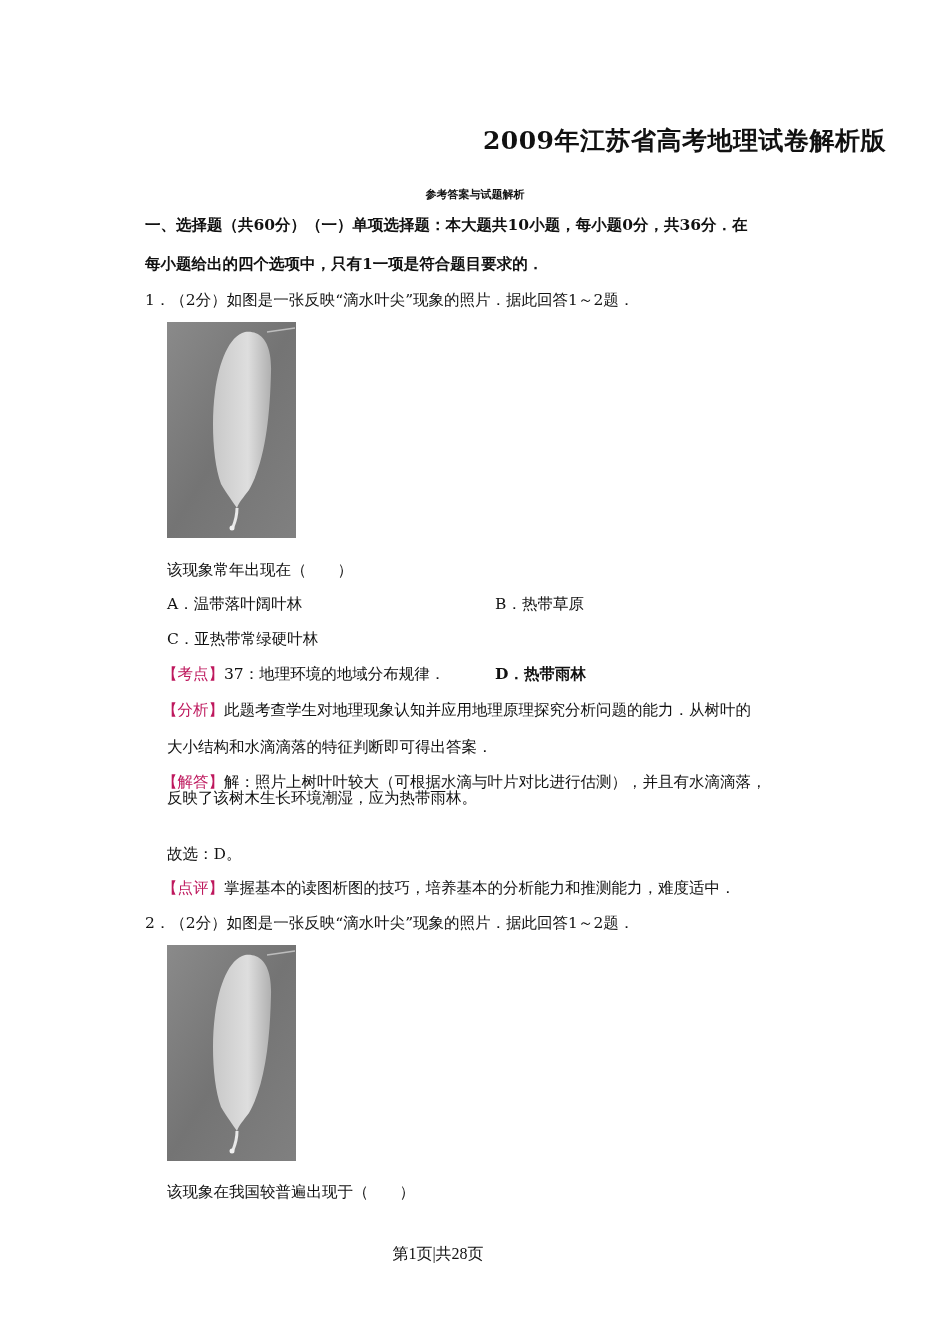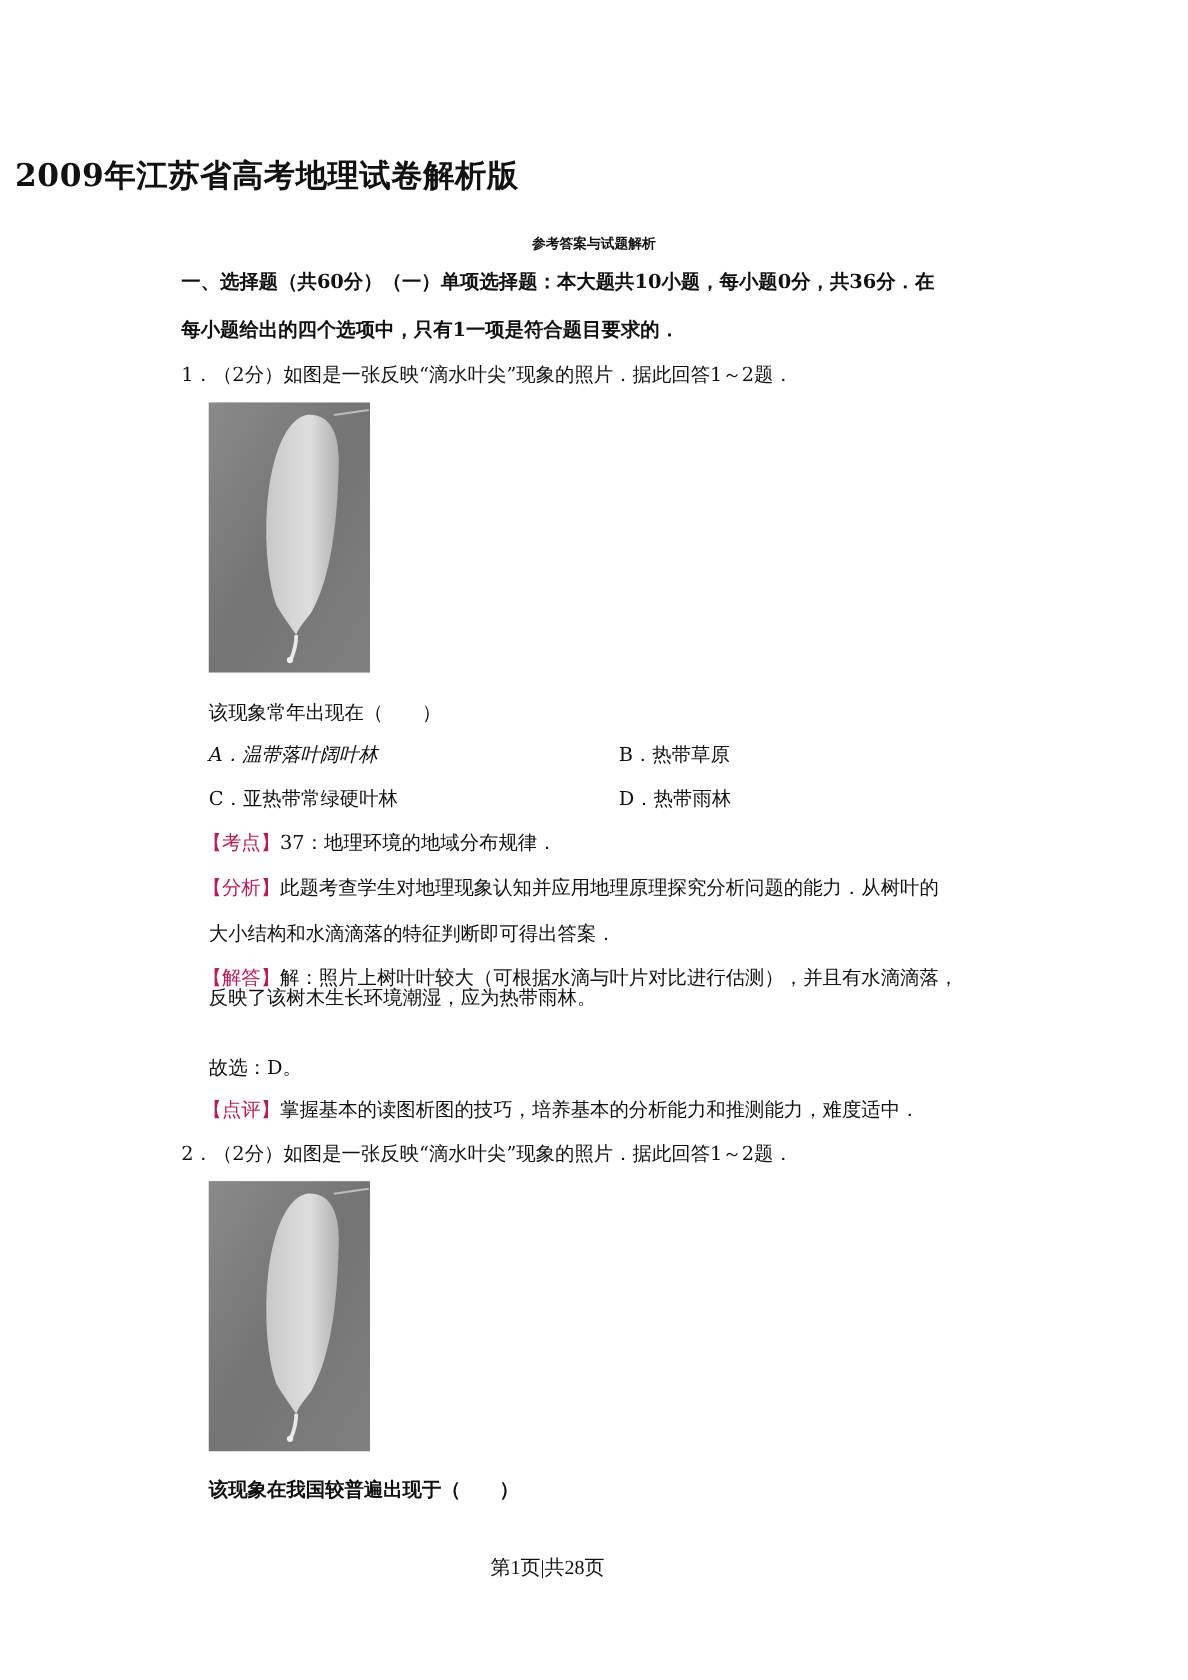--- a/index.html
+++ b/index.html
@@ -1,20 +1,20 @@
 <!DOCTYPE html>
 <html><head>
 <meta charset="utf-8">
 <style>
   html, body { margin:0; padding:0; background:#ffffff; }
   body { width:950px; height:1344px; position:relative; overflow:hidden;
          font-family:"DejaVu Serif","Liberation Serif",serif; color:#111; }
   .page { position:absolute; left:0; top:0; width:950px; height:1344px; }
-  .title { position:absolute; left:0; top:124px; width:886px; text-align:left;
-           font-size:25px; font-weight:bold; letter-spacing:0.5px;padding-left:12px; }
+  .title { position:absolute; left:0; top:124px; width:886px; text-align:right;
+           font-size:25px; font-weight:bold; letter-spacing:0.5px; }
   .subtitle { position:absolute; left:0; top:187px; width:950px; text-align:center;
               font-size:11px; font-weight:bold; }
   .line { position:absolute; left:145px; font-size:15.5px; white-space:nowrap; }
   .bold { font-weight:bold; }
   .indent { left:167px; }
   .optB { left:495px; }
   .blue { color:#be185d; }
   .photo { position:absolute; left:167px; width:129px; height:216px; background:#7d7d7d;
            overflow:hidden; }
   .photo svg { display:block; }
@@ -50,24 +50,24 @@
       </defs>
       <rect width="129" height="216" fill="url(#bg1)"></rect>
       <path d="M78 10 C95 8 105 22 104 50 C103 95 98 140 82 168 C76 176 72 180 70 186 C66 180 60 172 54 162 C46 140 44 100 48 70 C52 40 62 14 78 10 Z" fill="url(#lf1)"></path>
       <path d="M70 186 C70 195 68 200 66 205" stroke="#e8e8e8" stroke-width="3" fill="none"></path>
       <circle cx="65" cy="206" r="2.5" fill="#f0f0f0"></circle>
       <path d="M100 10 L128 6" stroke="#bdbdbd" stroke-width="1.5"></path>
     </svg>
   </div>
 
   <div class="line indent" style="top:560px;">该现象常年出现在（　　）</div>
-  <div class="line indent" style="top:594px;font-style:italic;">A．温带落叶阔叶林</div>
+  <div class="line indent" style="top:594px;">A．温带落叶阔叶林</div>
   <div class="line optB" style="top:594px;">B．热带草原</div>
   <div class="line indent" style="top:629px;">C．亚热带常绿硬叶林</div>
-  <div class="line optB" style="top:629px;">D．热带雨林</div>
+  <div class="line optB" style="top:664px;font-weight:bold;">D．热带雨林</div>
 
   <div class="line" style="top:664px; left:162px;">
     <span class="blue">【考点】</span><span>37：地理环境的地域分布规律．</span>
   </div>
 
   <div class="line indent" style="top:737px;">大小结构和水滴滴落的特征判断即可得出答案．</div>
   <div class="line" style="top:700px; left:162px;">
     <span class="blue">【分析】</span><span>此题考查学生对地理现象认知并应用地理原理探究分析问题的能力．从树叶的</span>
   </div>
 
@@ -99,16 +99,16 @@
         </linearGradient>
       </defs>
       <rect width="129" height="216" fill="url(#bg2)"></rect>
       <path d="M78 10 C95 8 105 22 104 50 C103 95 98 140 82 168 C76 176 72 180 70 186 C66 180 60 172 54 162 C46 140 44 100 48 70 C52 40 62 14 78 10 Z" fill="url(#lf2)"></path>
       <path d="M70 186 C70 195 68 200 66 205" stroke="#e8e8e8" stroke-width="3" fill="none"></path>
       <circle cx="65" cy="206" r="2.5" fill="#f0f0f0"></circle>
       <path d="M100 10 L128 6" stroke="#bdbdbd" stroke-width="1.5"></path>
     </svg>
   </div>
 
-  <div class="line indent" style="top:1182px;font-weight:bold;">该现象在我国较普遍出现于（　　）</div>
+  <div class="line indent" style="top:1182px;">该现象在我国较普遍出现于（　　）</div>
 
   <div class="footer">第1页|共28页</div>
 </div>
 
 </body></html>

